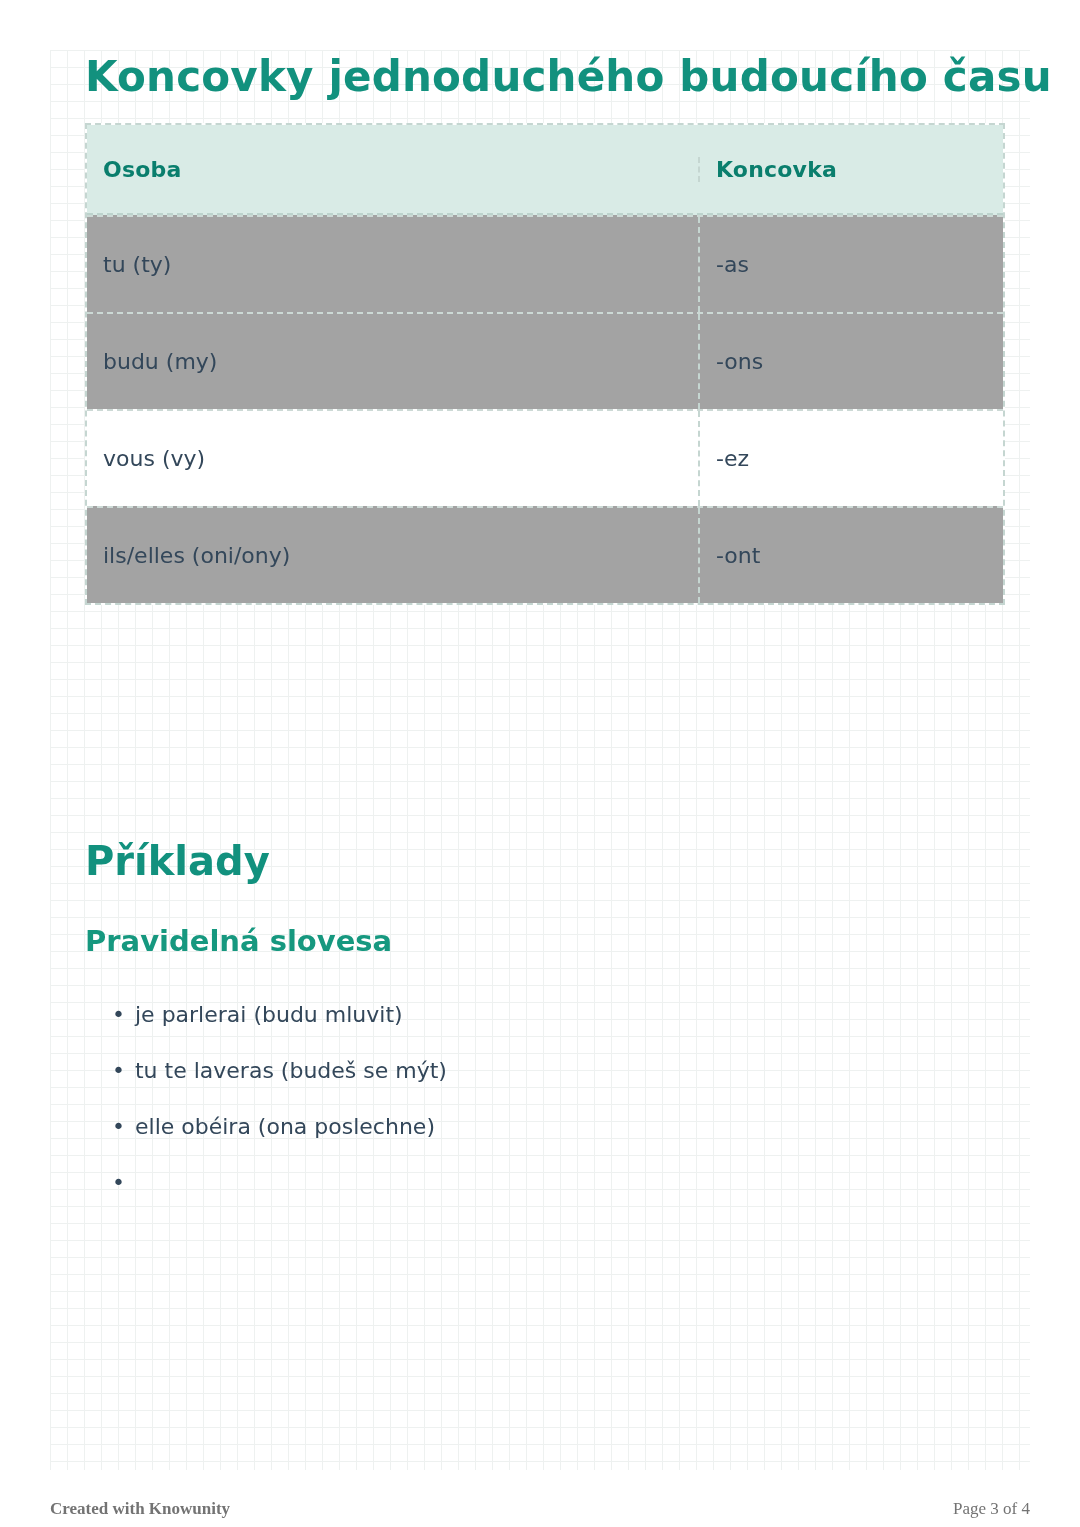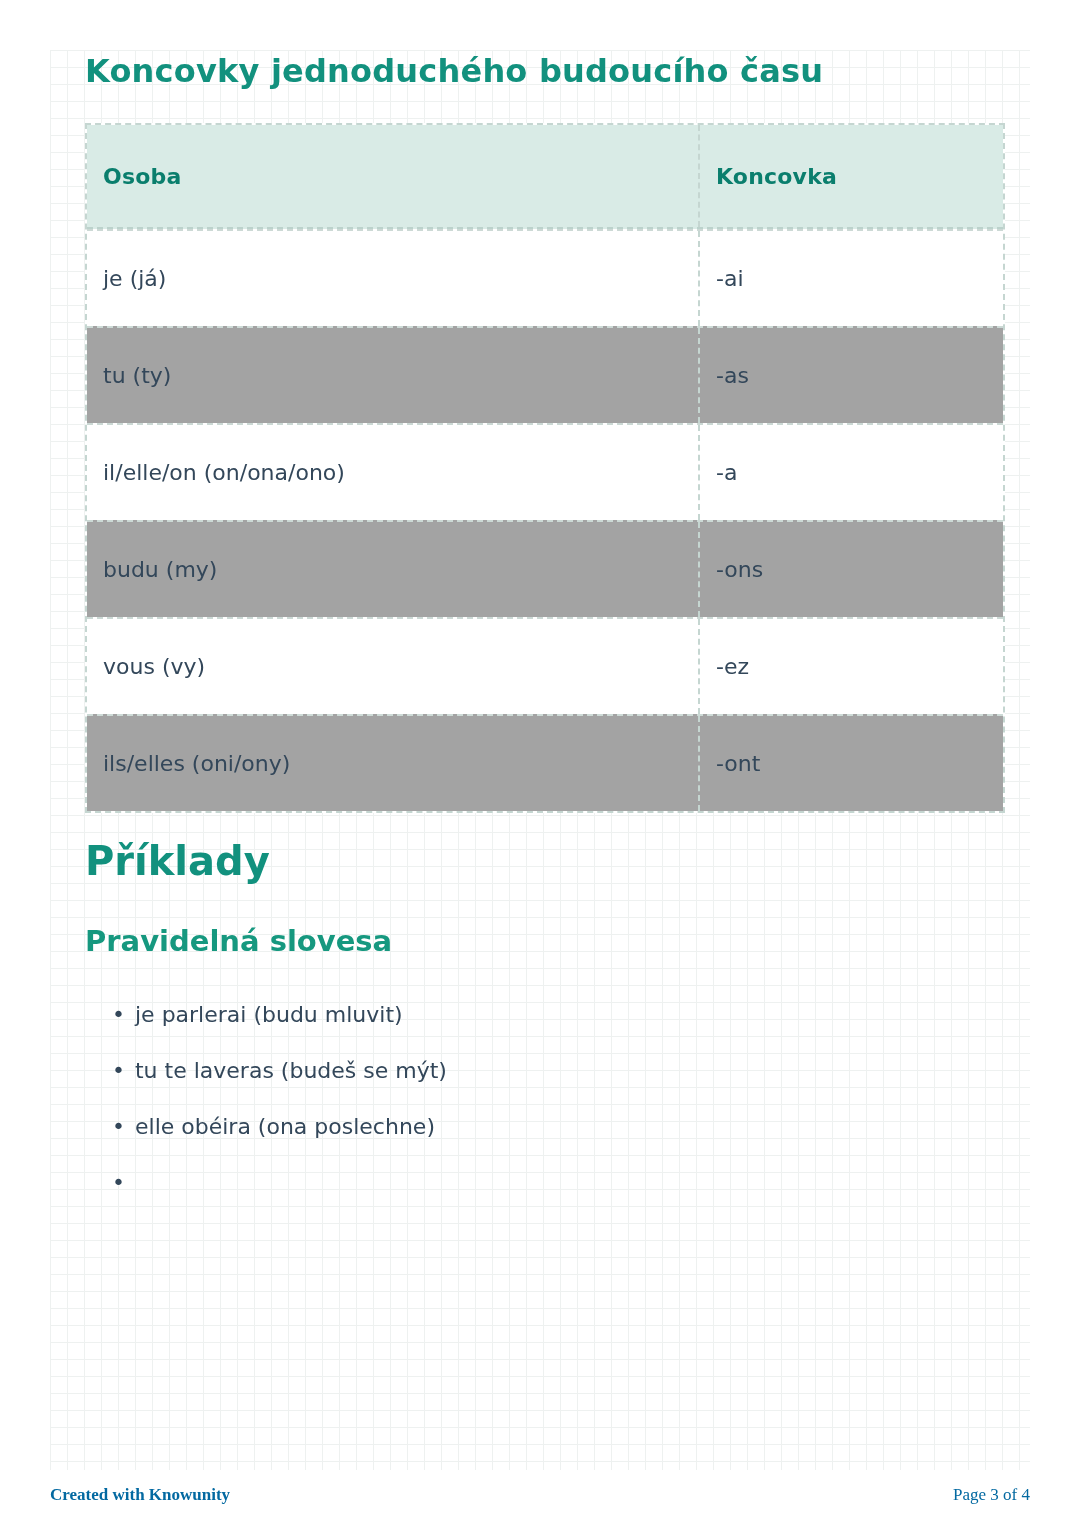--- a/index.html
+++ b/index.html
@@ -14,34 +14,35 @@
   .grid-layer {
     position:absolute;
     left:50px; top:50px;
     width:980px; height:1420px;
     background-image:
       repeating-linear-gradient(to right,  #eef1f0 0 1px, transparent 1px 17px),
       repeating-linear-gradient(to bottom, #eef1f0 0 1px, transparent 1px 17px);
   }
   .doc-title {
     position:absolute; left:85px; top:52px;
-    font-size:32px; font-weight:700;
+    font-size:42px; font-weight:700;
     color:#12917e; letter-spacing:0.2px;
     white-space:nowrap;
   }
   .endings-table {
     position:absolute; left:85px; top:123px;
     width:920px;
     border:2px dashed #c5d6d1;
     background:#ffffff;
   }
   .thead {
-    display:flex; height:104px;
+    display:flex; height:90px;
     background:#d9ebe6;
     border-bottom:2px dashed #bcd2cc;
+    align-items:center;
   }
   .th {
     display:flex; align-items:center;
     padding-left:16px;
     font-size:22px; font-weight:700;
     color:#0a7e6d; letter-spacing:0.2px;
   }
   .col1 { width:613px; border-right:2px dashed #c5d6d1; }
   .col2 { flex:1; }
   .trow {
@@ -68,53 +69,45 @@
     list-style:none;
   }
   .example-list li {
     height:56px; display:flex; align-items:center;
     font-size:22px; color:#33475a;
   }
   .bullet-dot {
     font-size:22px; margin-right:10px; color:#33475a;
   }
   .footer-left, .footer-right {
-    position:absolute; bottom:22px;
+    position:absolute; bottom:8px;
     font-family:"Liberation Serif", serif;
-    font-size:17px; color:#0369a1;
+    font-size:17px; color:#737373;
   }
   .footer-left  { left:50px; font-weight:700; }
   .footer-right { right:50px; font-weight:400; }
 </style>
 </head>
 <body>
 
 <div class="page">
 
   <div class="grid-layer"></div>
 
   <h1 class="doc-title">Koncovky jednoduchého budoucího času</h1>
 
   <div class="endings-table">
     <div class="thead">
       <div class="th col1">Osoba</div>
       <div class="th col2">Koncovka</div>
     </div>
 
-    <div class="trow">
-      <div class="td col1">je (já)</div>
-      <div class="td col2">-ai</div>
-    </div>
     <div class="trow alt">
       <div class="td col1">tu (ty)</div>
       <div class="td col2">-as</div>
-    </div>
-    <div class="trow">
-      <div class="td col1">il/elle/on (on/ona/ono)</div>
-      <div class="td col2">-a</div>
     </div>
     <div class="trow alt">
       <div class="td col1">budu (my)</div>
       <div class="td col2">-ons</div>
     </div>
     <div class="trow">
       <div class="td col1">vous (vy)</div>
       <div class="td col2">-ez</div>
     </div>
     <div class="trow alt">

